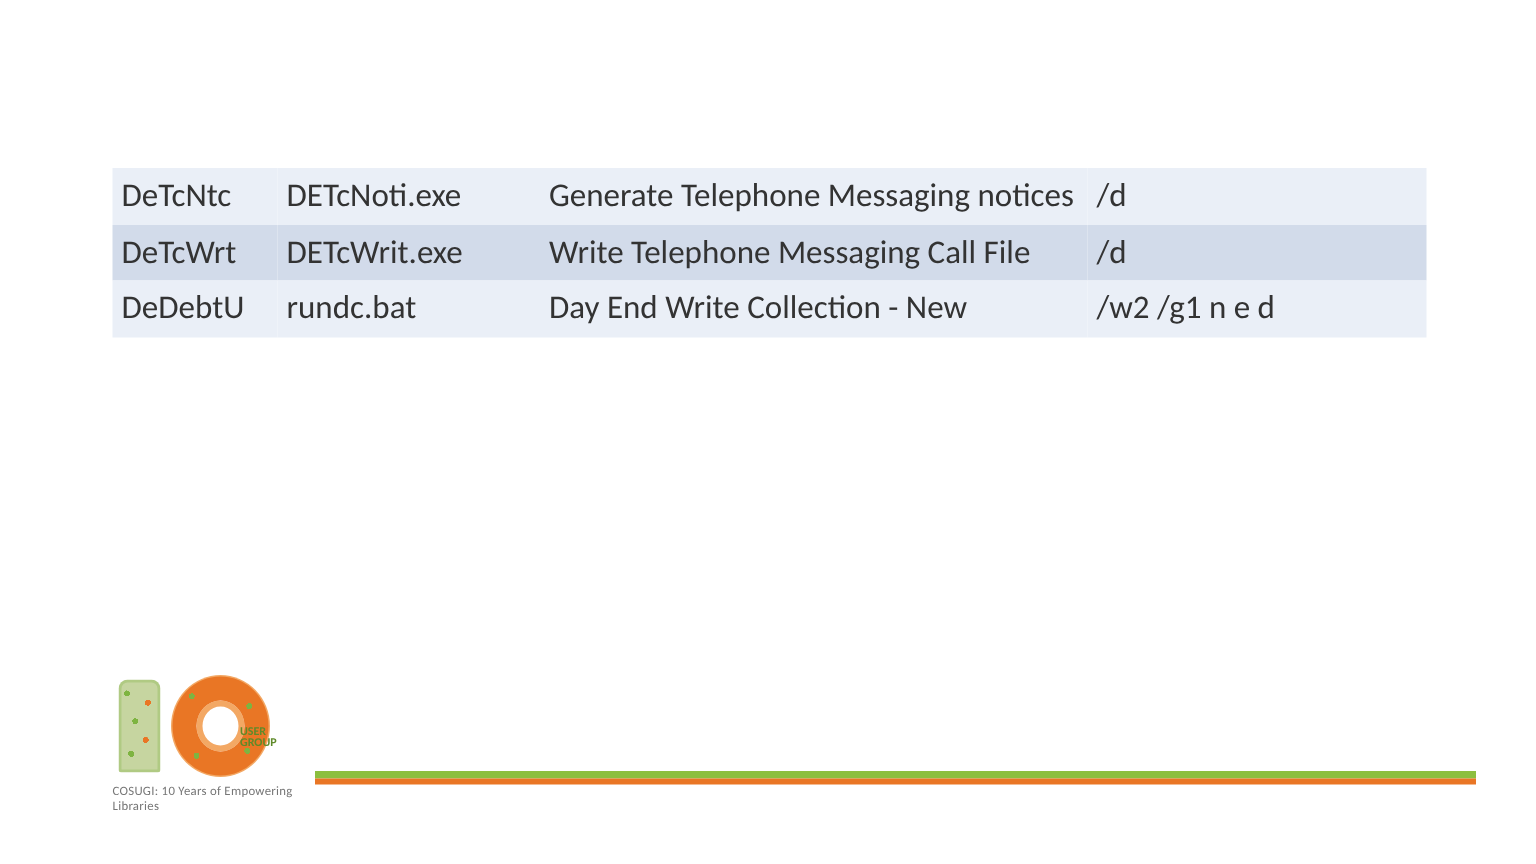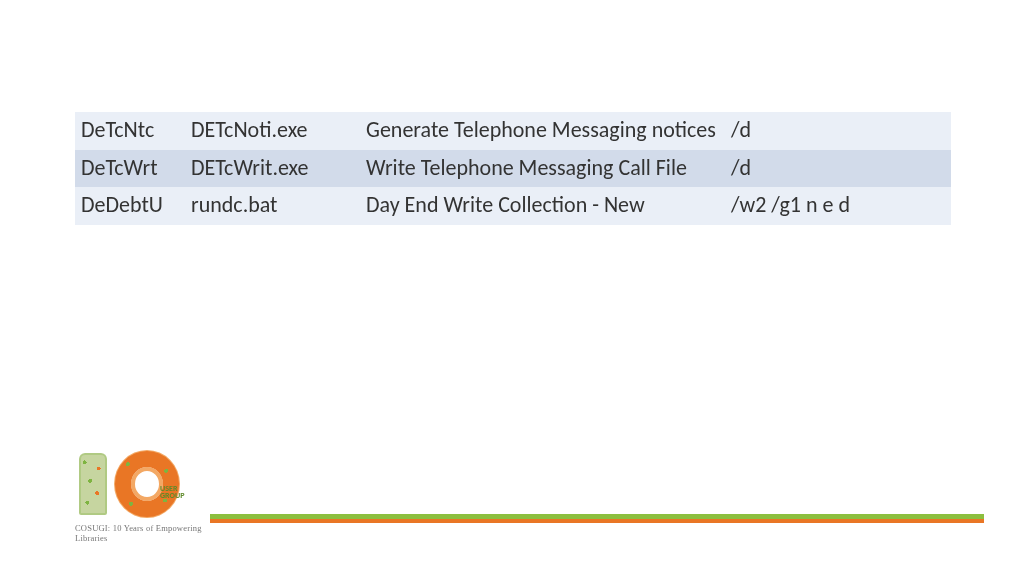--- a/index.html
+++ b/index.html
@@ -96,21 +96,20 @@
     color: #5f8a2a;
     line-height: 0.9;
     text-align: left;
     margin-left: 27px;
   }
   .logo-caption {
     font-size: 8.5px;
     color: #777;
     letter-spacing: 0.2px;
     margin-top: 4px;
-    font-family: Liberation Serif, serif;
   }
 
   .stripe {
     position: absolute;
     left: 210px;
     bottom: 53px;
     right: 40px;
     height: 9px;
   }
   .stripe .g { height: 5px; background: #8cbf3f; width: 100%; }

